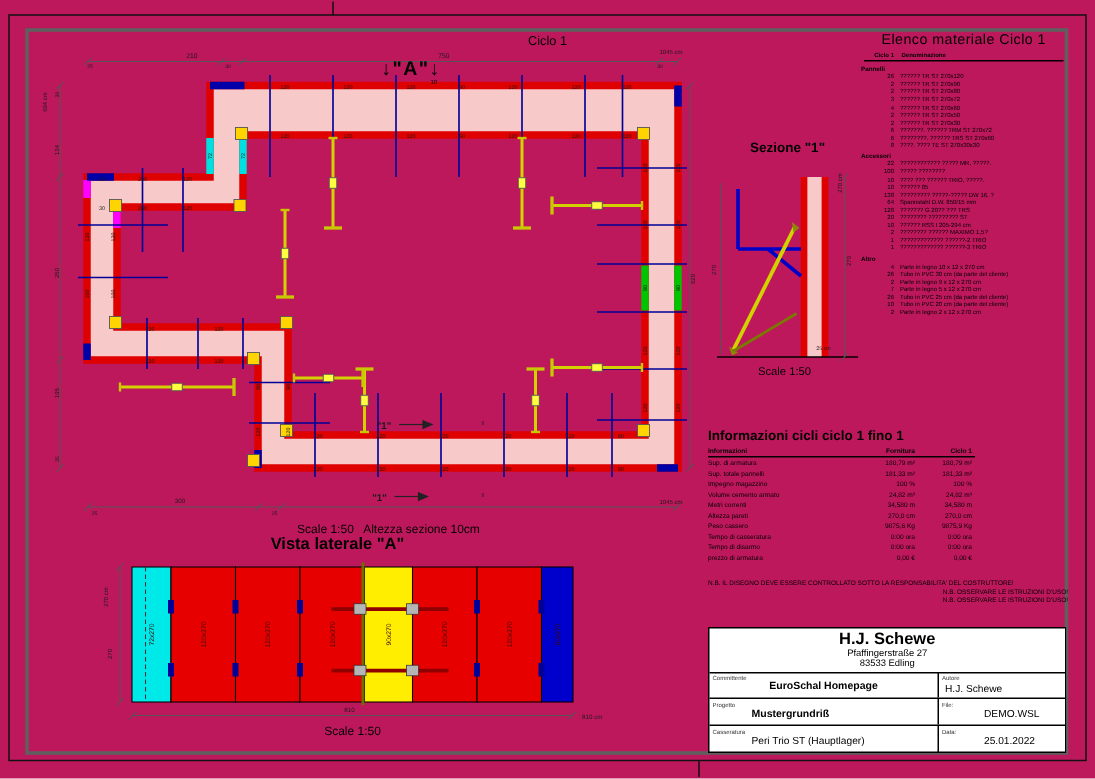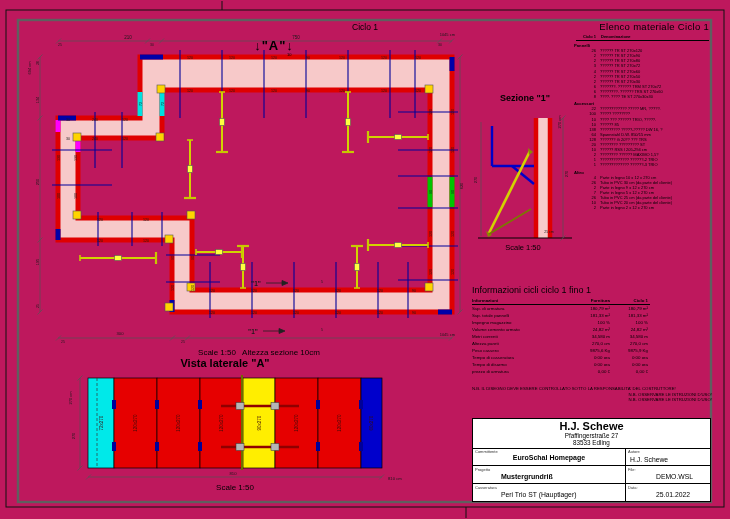--- a/index.html
+++ b/index.html
@@ -2,31 +2,31 @@
 <html><head>
 <meta charset="utf-8">
 <style>
   html,body{margin:0;padding:0;background:#fff}
   #page{position:relative;width:730px;height:519px;background:#be185d;
         font-family:"Liberation Sans","DejaVu Sans",sans-serif;color:#000;overflow:hidden}
   .abs{position:absolute}
   .ctr{text-align:center}
   
   #mat{left:576px;top:21px;width:133px}
-  #mat .ttl{font-size:9.5px;letter-spacing:.3px;text-align:right;white-space:nowrap}
+  #mat .ttl{font-size:9.5px;letter-spacing:.3px;text-align:center;white-space:nowrap}
   #mat .hdr{display:flex;font-size:4px;font-weight:bold;border-bottom:1.2px solid #000;margin-top:2px;padding-bottom:1px}
   #mat .hdr .h1{width:20px;text-align:right}
   #mat .hdr .h2{margin-left:5px}
   .msec{font-size:4.2px;font-weight:bold;margin-top:2.2px;line-height:5px}
   .mitem{display:flex;font-size:4px;line-height:5.1px}
   .mitem .q{width:20px;text-align:right;flex:none}
   .mitem .d{margin-left:4px;white-space:nowrap}
   
   #info{left:472px;top:285px;width:178px}
-  #info .ttl2{font-size:9px;font-weight:normal;white-space:nowrap}
+  #info .ttl2{font-size:9px;font-weight:bold;white-space:nowrap}
   .irow{display:flex;font-size:4.4px;line-height:7px}
   .irow .il{width:96px}
   .irow .i1{width:42px;text-align:right}
   .irow .i2{width:38px;text-align:right}
   .ihead{font-weight:bold;border-bottom:1px solid #000;margin-top:2px}
   
   #notes{left:472px;top:386px;width:240px;font-size:4.3px;line-height:5.6px}
   #notes .r{text-align:right}
   
   #tb{left:472px;top:418px;width:239px;height:84px;border:1.6px solid #000;box-sizing:border-box;background:#fff}

